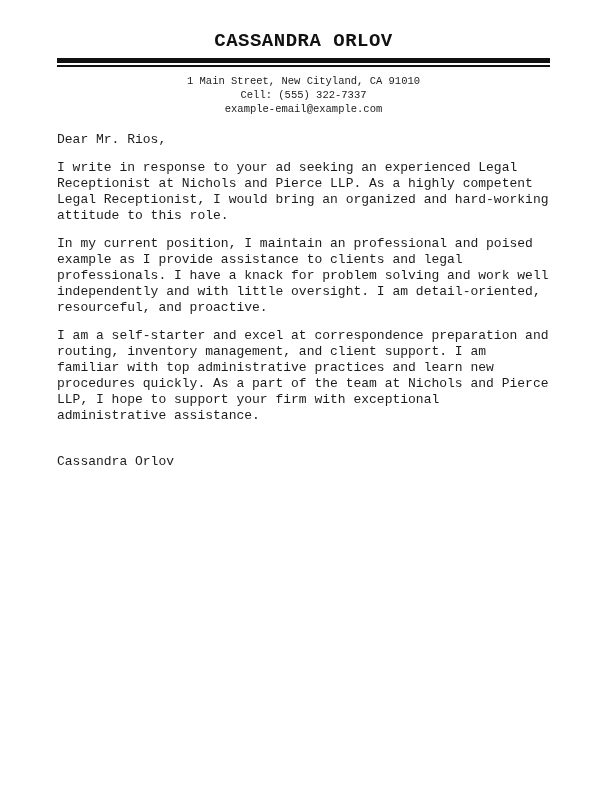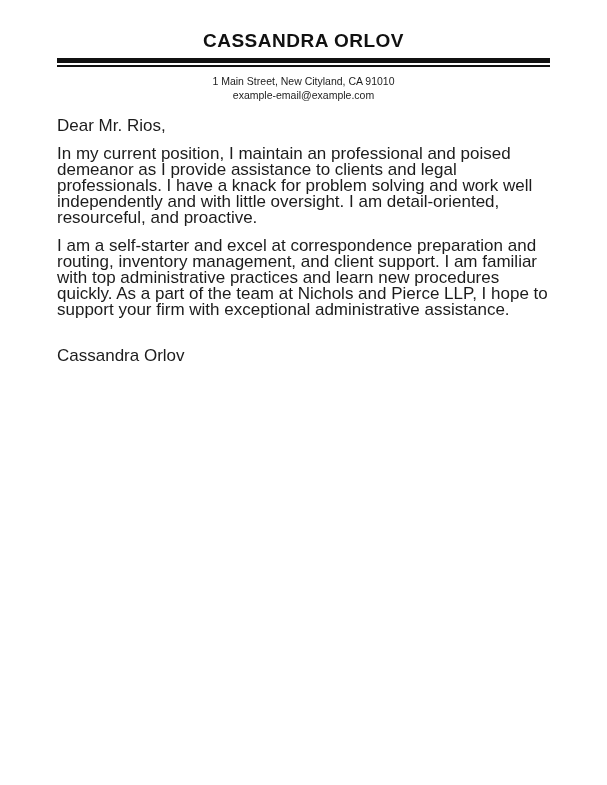--- a/index.html
+++ b/index.html
@@ -5,21 +5,21 @@
   html, body {
     margin: 0;
     padding: 0;
     background: #ffffff;
   }
   .page {
     position: relative;
     width: 607px;
     height: 785px;
     background: #ffffff;
-    font-family: Liberation Sans, sans-serif;
+    font-family: Liberation Mono, monospace;
     color: #1c1c1c;
     box-sizing: border-box;
     padding: 30px 57px 40px 57px;
     overflow: hidden;
     border-radius: 10px;
   }
   .letter-name {
     text-align: center;
     font-size: 19px;
     font-weight: bold;
@@ -38,21 +38,21 @@
     font-size: 10.5px;
     line-height: 13px;
     color: #1c1c1c;
     margin-bottom: 16px;
   }
   .contact-block div {
     margin: 0 0 1px 0;
     text-align: center;
   }
   .letter-body {
-    font-size: 17px;
+    font-size: 13px;
     line-height: 16px;
     color: #1c1c1c;
   }
   .salutation {
     margin: 0 0 12px 0;
   }
   .para {
     margin: 0 0 12px 0;
     text-align: left;
   }
@@ -67,28 +67,30 @@
 <body>
 
 <div class="page">
 
   <div class="letter-name">CASSANDRA ORLOV</div>
 
   <div class="header-rule"></div>
 
   <div class="contact-block">
     <div>1 Main Street, New Cityland, CA 91010</div>
+    <div>Cell: (555) 322-7337</div>
     <div>example-email@example.com</div>
   </div>
 
   <div class="letter-body">
     <div class="salutation">Dear Mr. Rios,</div>
 
+    <p class="para">I write in response to your ad seeking an experienced Legal Receptionist at Nichols and Pierce LLP. As a highly competent Legal Receptionist, I would bring an organized and hard-working attitude to this role.</p>
 
-    <p class="para">In my current position, I maintain an professional and poised demeanor as I provide assistance to clients and legal professionals. I have a knack for problem solving and work well independently and with little oversight. I am detail-oriented, resourceful, and proactive.</p>
+    <p class="para">In my current position, I maintain an professional and poised example as I provide assistance to clients and legal professionals. I have a knack for problem solving and work well independently and with little oversight. I am detail-oriented, resourceful, and proactive.</p>
 
     <p class="para">I am a self-starter and excel at correspondence preparation and routing, inventory management, and client support. I am familiar with top administrative practices and learn new procedures quickly. As a part of the team at Nichols and Pierce LLP, I hope to support your firm with exceptional administrative assistance.</p>
 
 
 
     <div class="signature">Cassandra Orlov</div>
   </div>
 
 </div>
 

